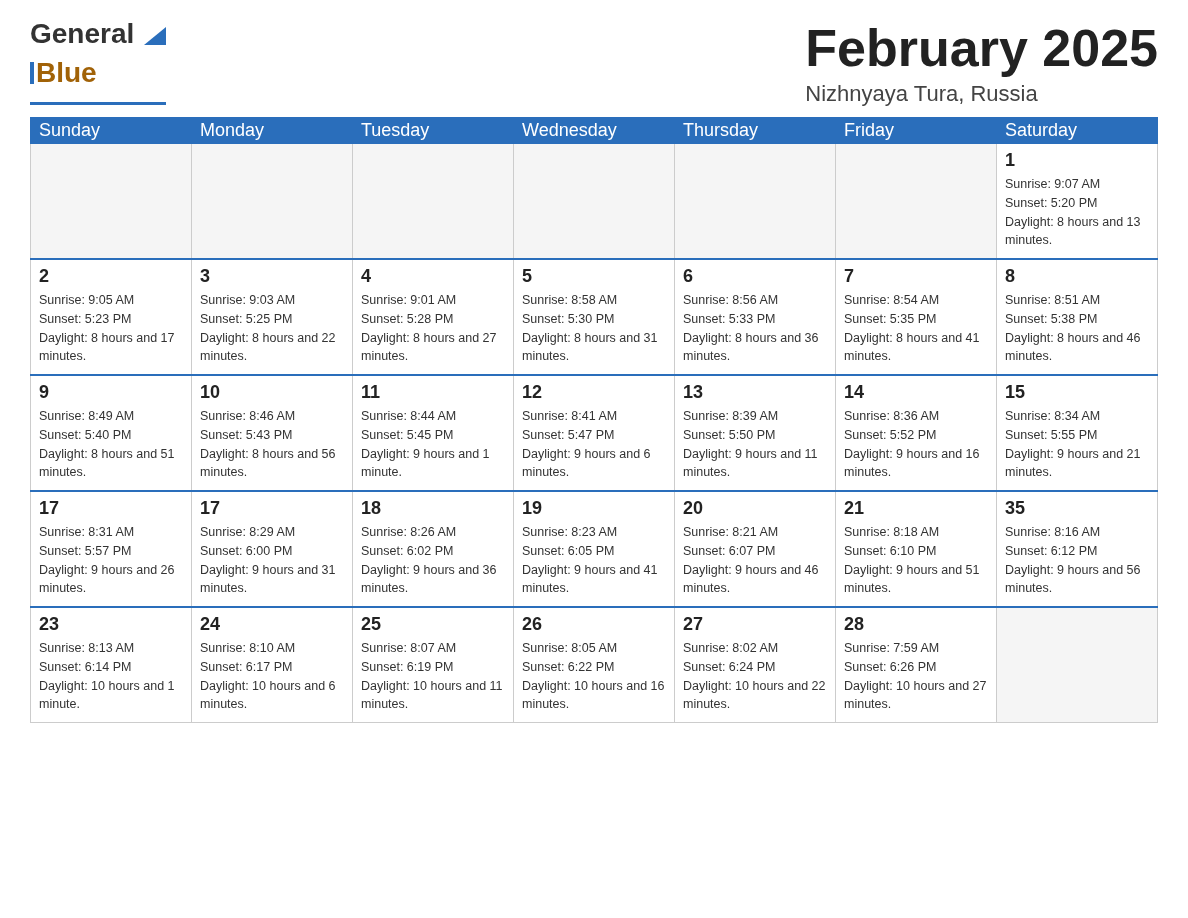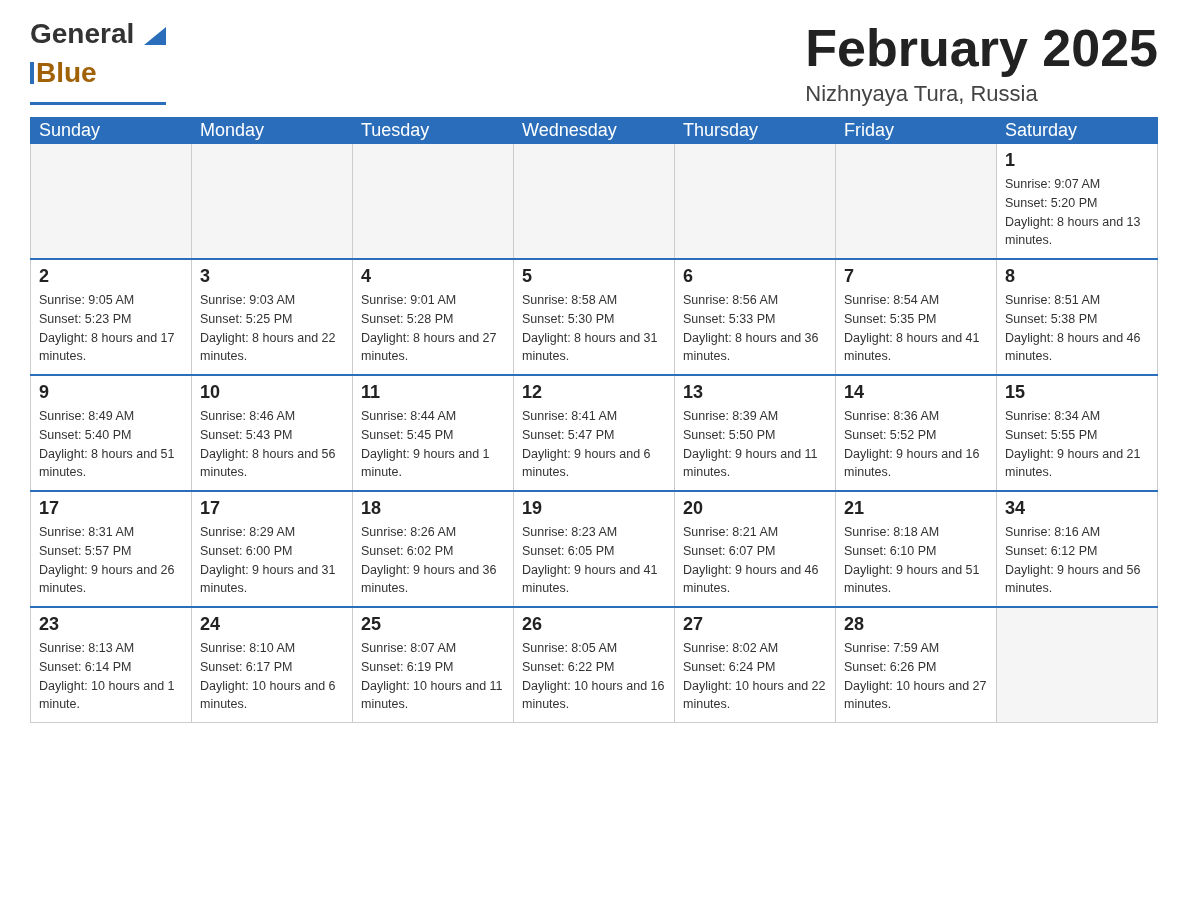--- a/index.html
+++ b/index.html
@@ -219,21 +219,21 @@
         </td>
         <td>
           <span class="day-number">20</span>
           <div class="day-info">Sunrise: 8:21 AM<br>Sunset: 6:07 PM<br>Daylight: 9 hours and 46 minutes.</div>
         </td>
         <td>
           <span class="day-number">21</span>
           <div class="day-info">Sunrise: 8:18 AM<br>Sunset: 6:10 PM<br>Daylight: 9 hours and 51 minutes.</div>
         </td>
         <td>
-          <span class="day-number">34</span>
+          <span class="day-number">35</span>
           <div class="day-info">Sunrise: 8:16 AM<br>Sunset: 6:12 PM<br>Daylight: 9 hours and 56 minutes.</div>
         </td>
       </tr>
       <tr class="row-separator">
         <td>
           <span class="day-number">23</span>
           <div class="day-info">Sunrise: 8:13 AM<br>Sunset: 6:14 PM<br>Daylight: 10 hours and 1 minute.</div>
         </td>
         <td>
           <span class="day-number">24</span>

